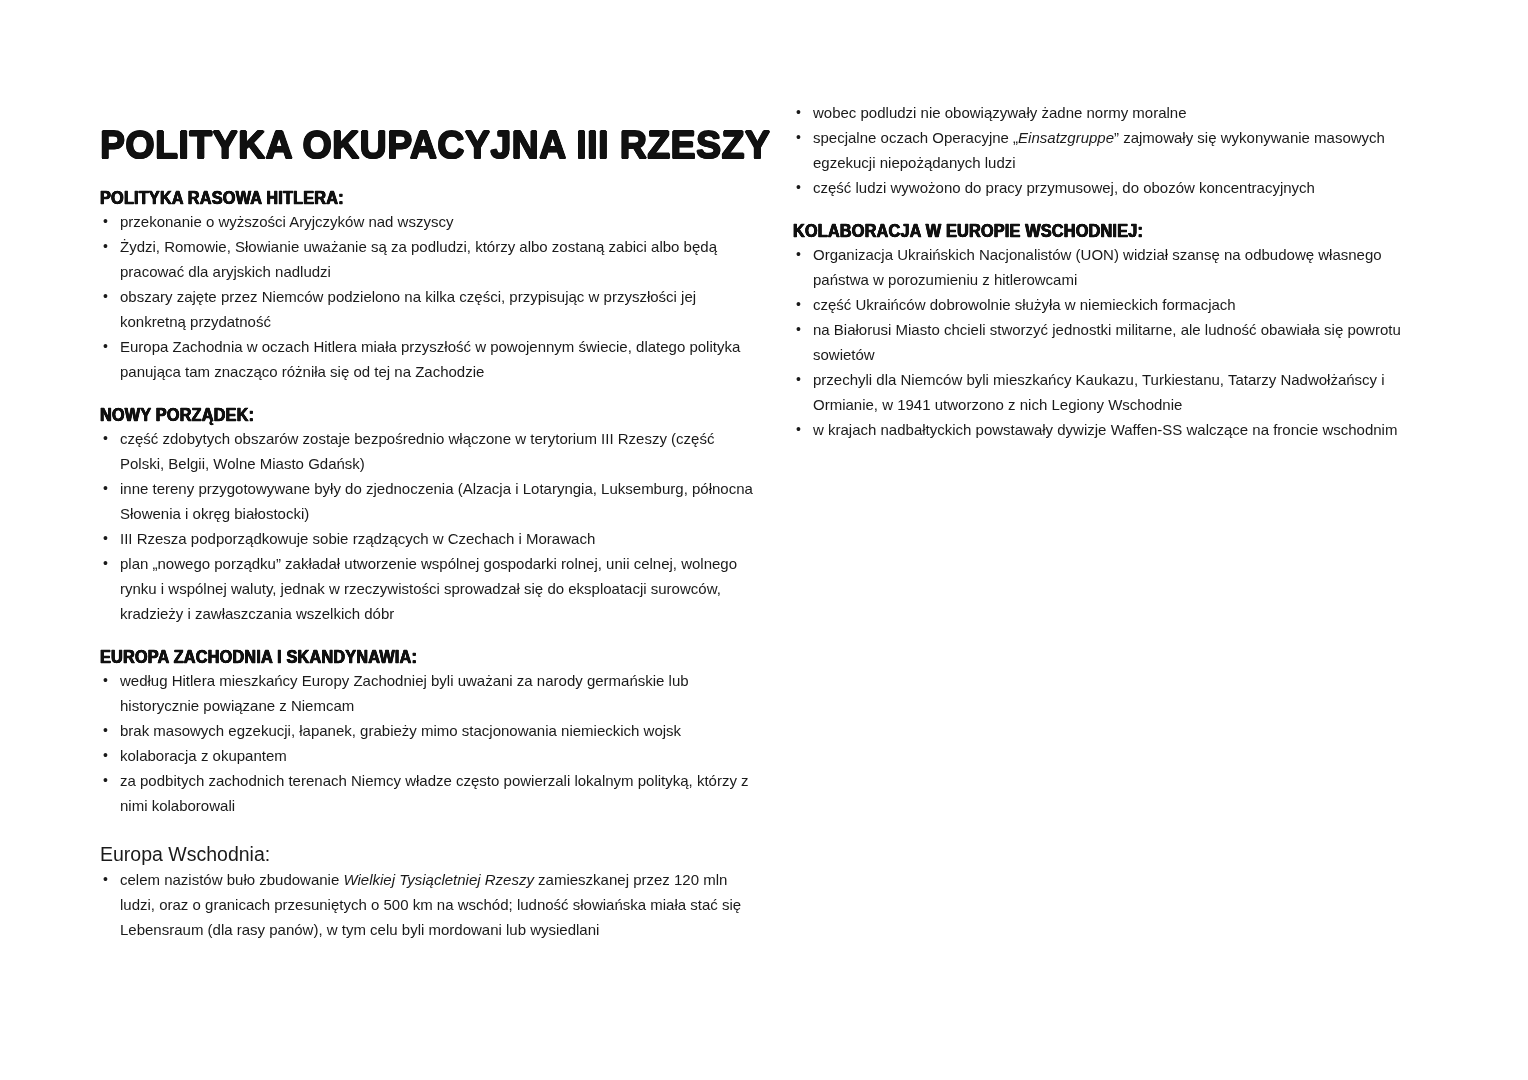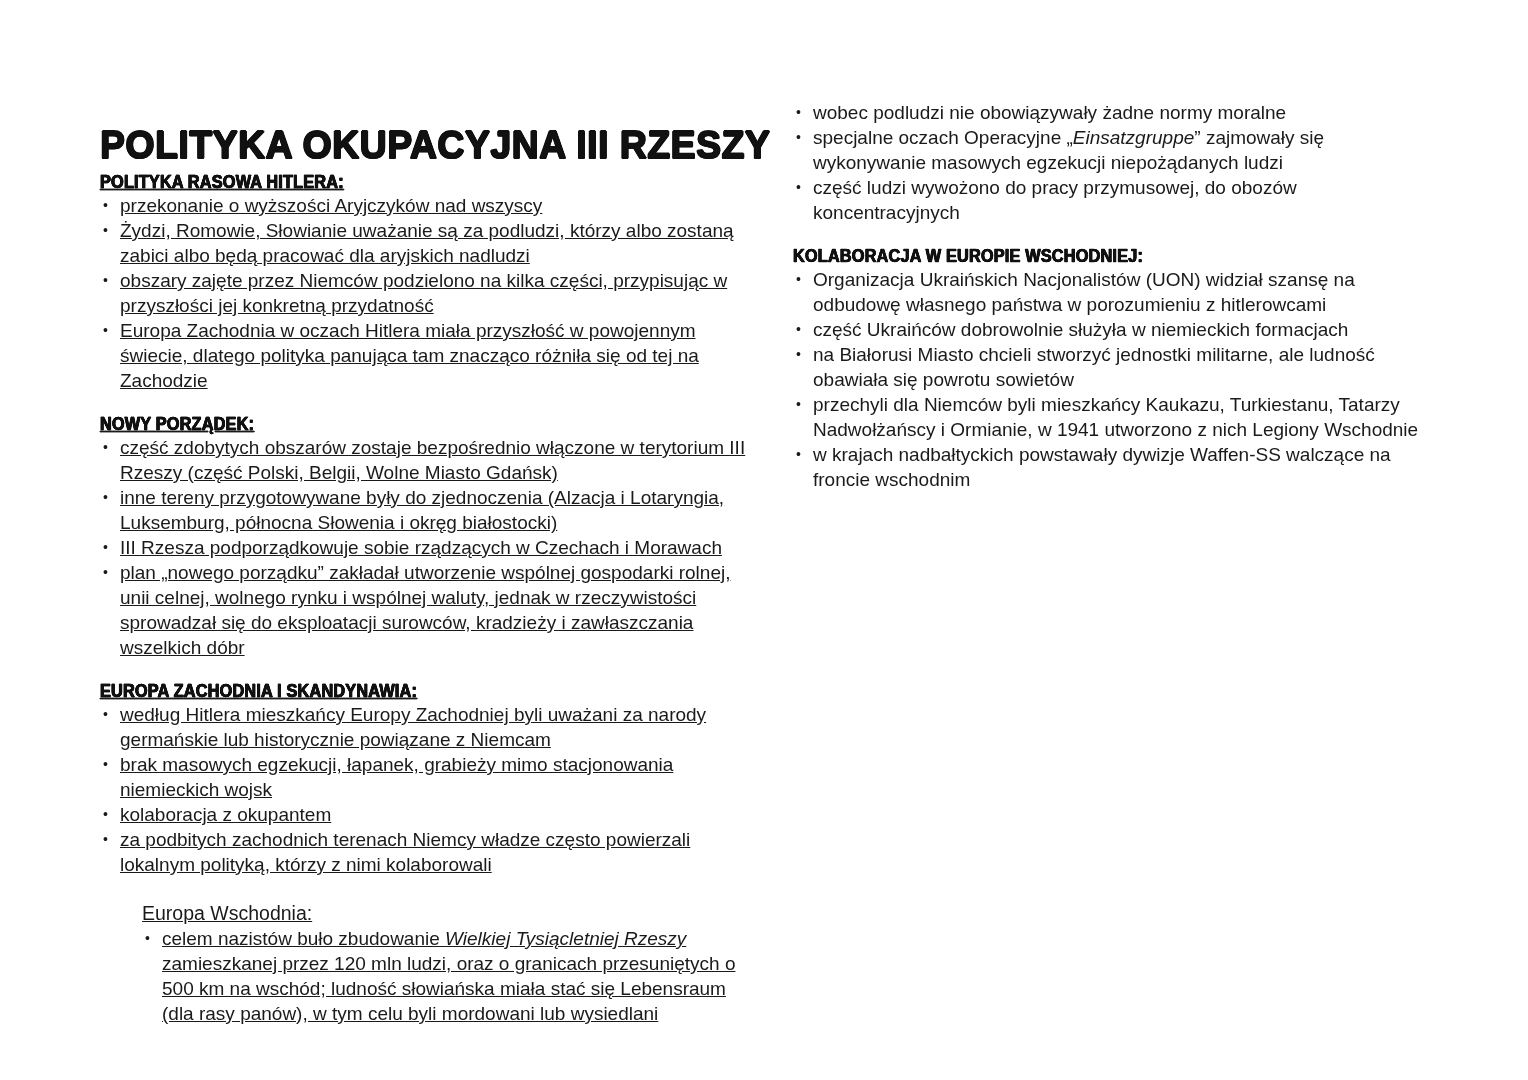--- a/index.html
+++ b/index.html
@@ -80,21 +80,21 @@
 
   
   ul.bullets {
     list-style: none;
     margin: 0;
     padding: 0;
   }
   ul.bullets > li {
     position: relative;
     padding-left: 20px;
-    font-size: 19px;
+    font-size: 15px;
     line-height: 25px;
     color: #1a1a1a;
     margin: 0;
   }
   ul.bullets > li::before {
     content: "\2022";
     position: absolute;
     left: 3px;
     top: 0;
     font-size: 14px;
@@ -105,30 +105,30 @@
   ul.bullets > li em,
   .plain-heading em,
   li .ital {
     font-style: italic;
   }
 
   
   .block { margin: 0; }
   .heading-gap-lg { margin-top: 21px; }
   .list-after-heading { margin-top: 2px; }
-  .block-gap { margin-top: 24px; margin-left: 42px; }
+  .block-gap { margin-top: 24px; }
 </style>
 </head>
 <body>
 
 <div id="page">
 
   <h1 class="doc-title">POLITYKA OKUPACYJNA III RZESZY</h1>
 
-  <div id="left-column" class="column" style="top: 172px; text-decoration: underline;">
+  <div id="left-column" class="column" style="top: 188px;">
       <div class="block">
         <div class="section-heading">POLITYKA RASOWA HITLERA:</div>
         <ul class="bullets list-after-heading">
           <li>przekonanie o wyższości Aryjczyków nad wszyscy</li>
           <li>Żydzi, Romowie, Słowianie uważanie są za podludzi, którzy albo zostaną zabici albo będą pracować dla aryjskich nadludzi</li>
           <li>obszary zajęte przez Niemców podzielono na kilka części, przypisując w przyszłości jej konkretną przydatność</li>
           <li>Europa Zachodnia w oczach Hitlera miała przyszłość w powojennym świecie, dlatego polityka panująca tam znacząco różniła się od tej na Zachodzie</li>
         </ul>
       </div>
       <div class="block heading-gap-lg">

